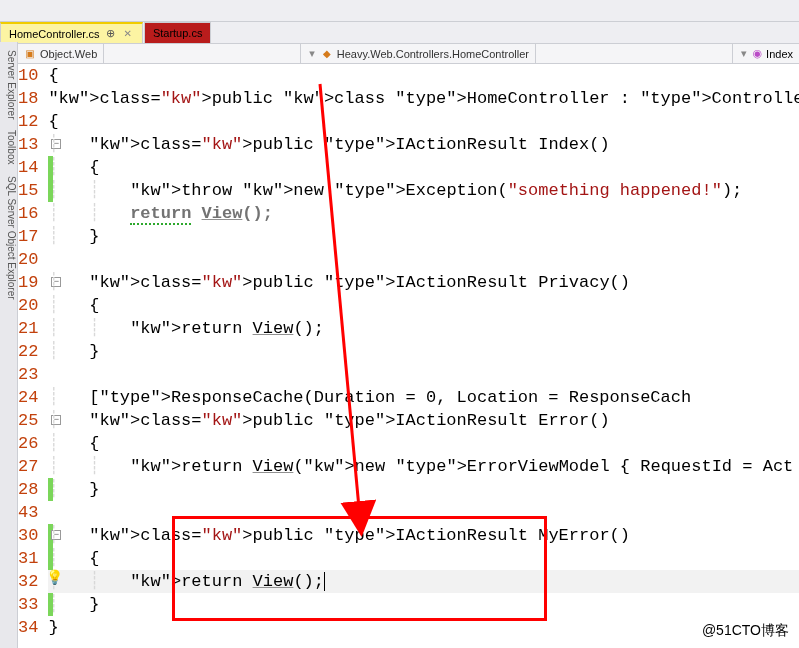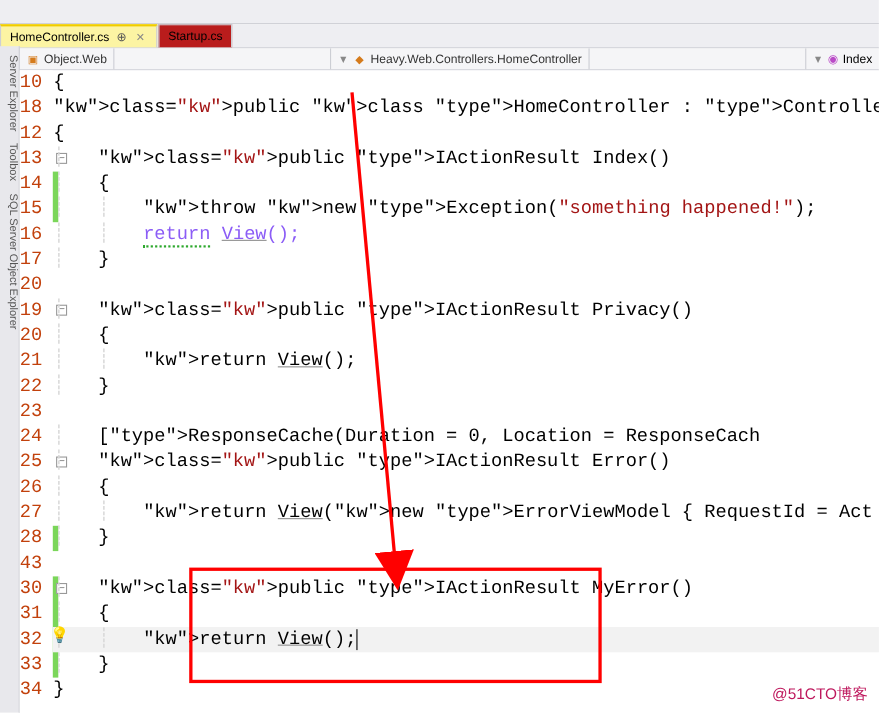--- a/index.html
+++ b/index.html
@@ -23,27 +23,27 @@
     .editor { position:absolute; left:18px; top:64px; right:0; bottom:0; display:flex; font-family:Consolas,'Courier New',monospace; font-size:17px; background:#fff; }
     .gutter { width:60px; text-align:right; background:#fff; color:#c2410c; padding-right:10px; }
     .gutter .ln { height:23px; line-height:23px; }
     .fold-col { width:18px; position:relative; }
     .fold-col .sq { position:absolute; left:3px; width:10px; height:10px; border:1px solid #999; background:#fff; font-size:9px; line-height:8px; text-align:center; color:#666; cursor:pointer; }
     .change-col { width:6px; position:relative; }
     .change-col .mk { position:absolute; left:0; width:5px; background:#7bd65a; }
     .code { flex:1; position:relative; white-space:pre; color:#000; }
     .code .line { height:23px; line-height:23px; }
     .str { color:#a31515; }
-    .fade { color:#8b5cf6; }
+    .fade { color:#737373;font-weight:bold; }
     .underline-g { border-bottom:2px dotted #2da82d; }
     .underline { text-decoration:underline; text-decoration-color:#909090; }
     .redbox { position:absolute; border:3px solid #ff0000; pointer-events:none; }
     .arrow-svg { position:absolute; pointer-events:none; }
     .bulb { position:absolute; left:46px; color:#e6c200; font-size:14px; }
-    .watermark { position:absolute; right:10px; bottom:8px; color:#be185d; font-size:14px; font-family:sans-serif; }
+    .watermark { position:absolute; right:10px; bottom:8px; color:#000000; font-size:14px; font-family:sans-serif; }
     .caret-line { background:#f2f2f2; }
     .guide { color:#d8d8d8; }
   </style>
 </head>
 <body>
 
 <div class="toolbar"></div>
 
 <div class="tabs">
   <div class="tab active">

